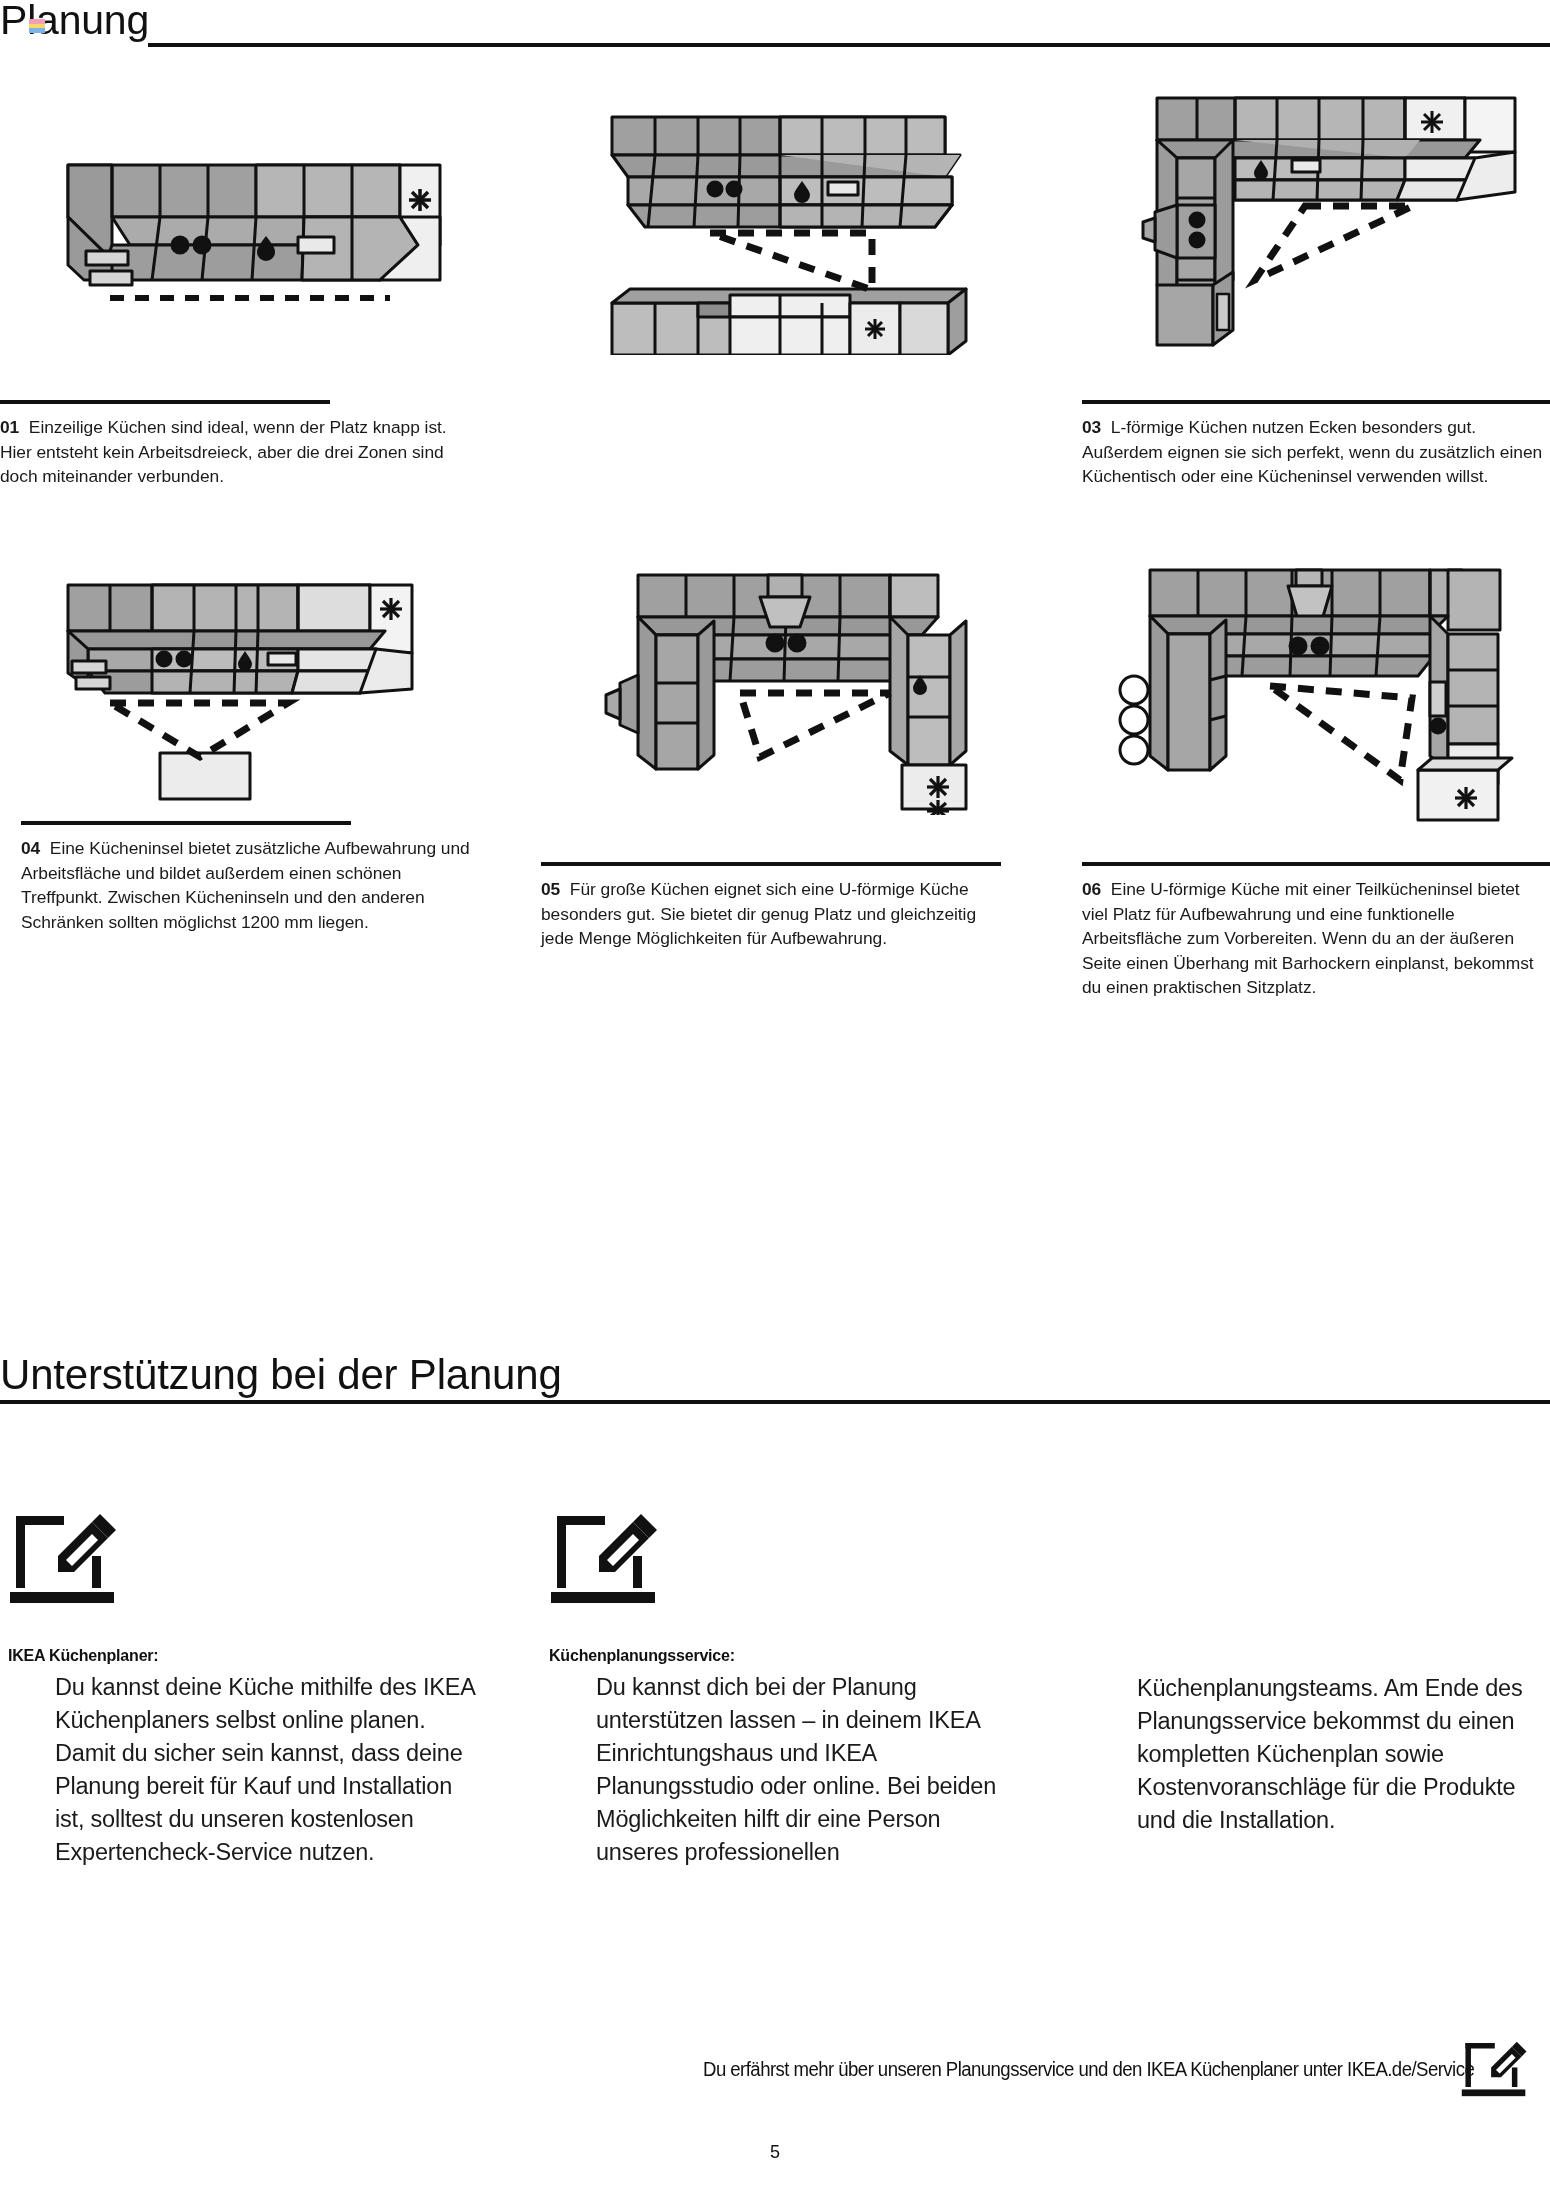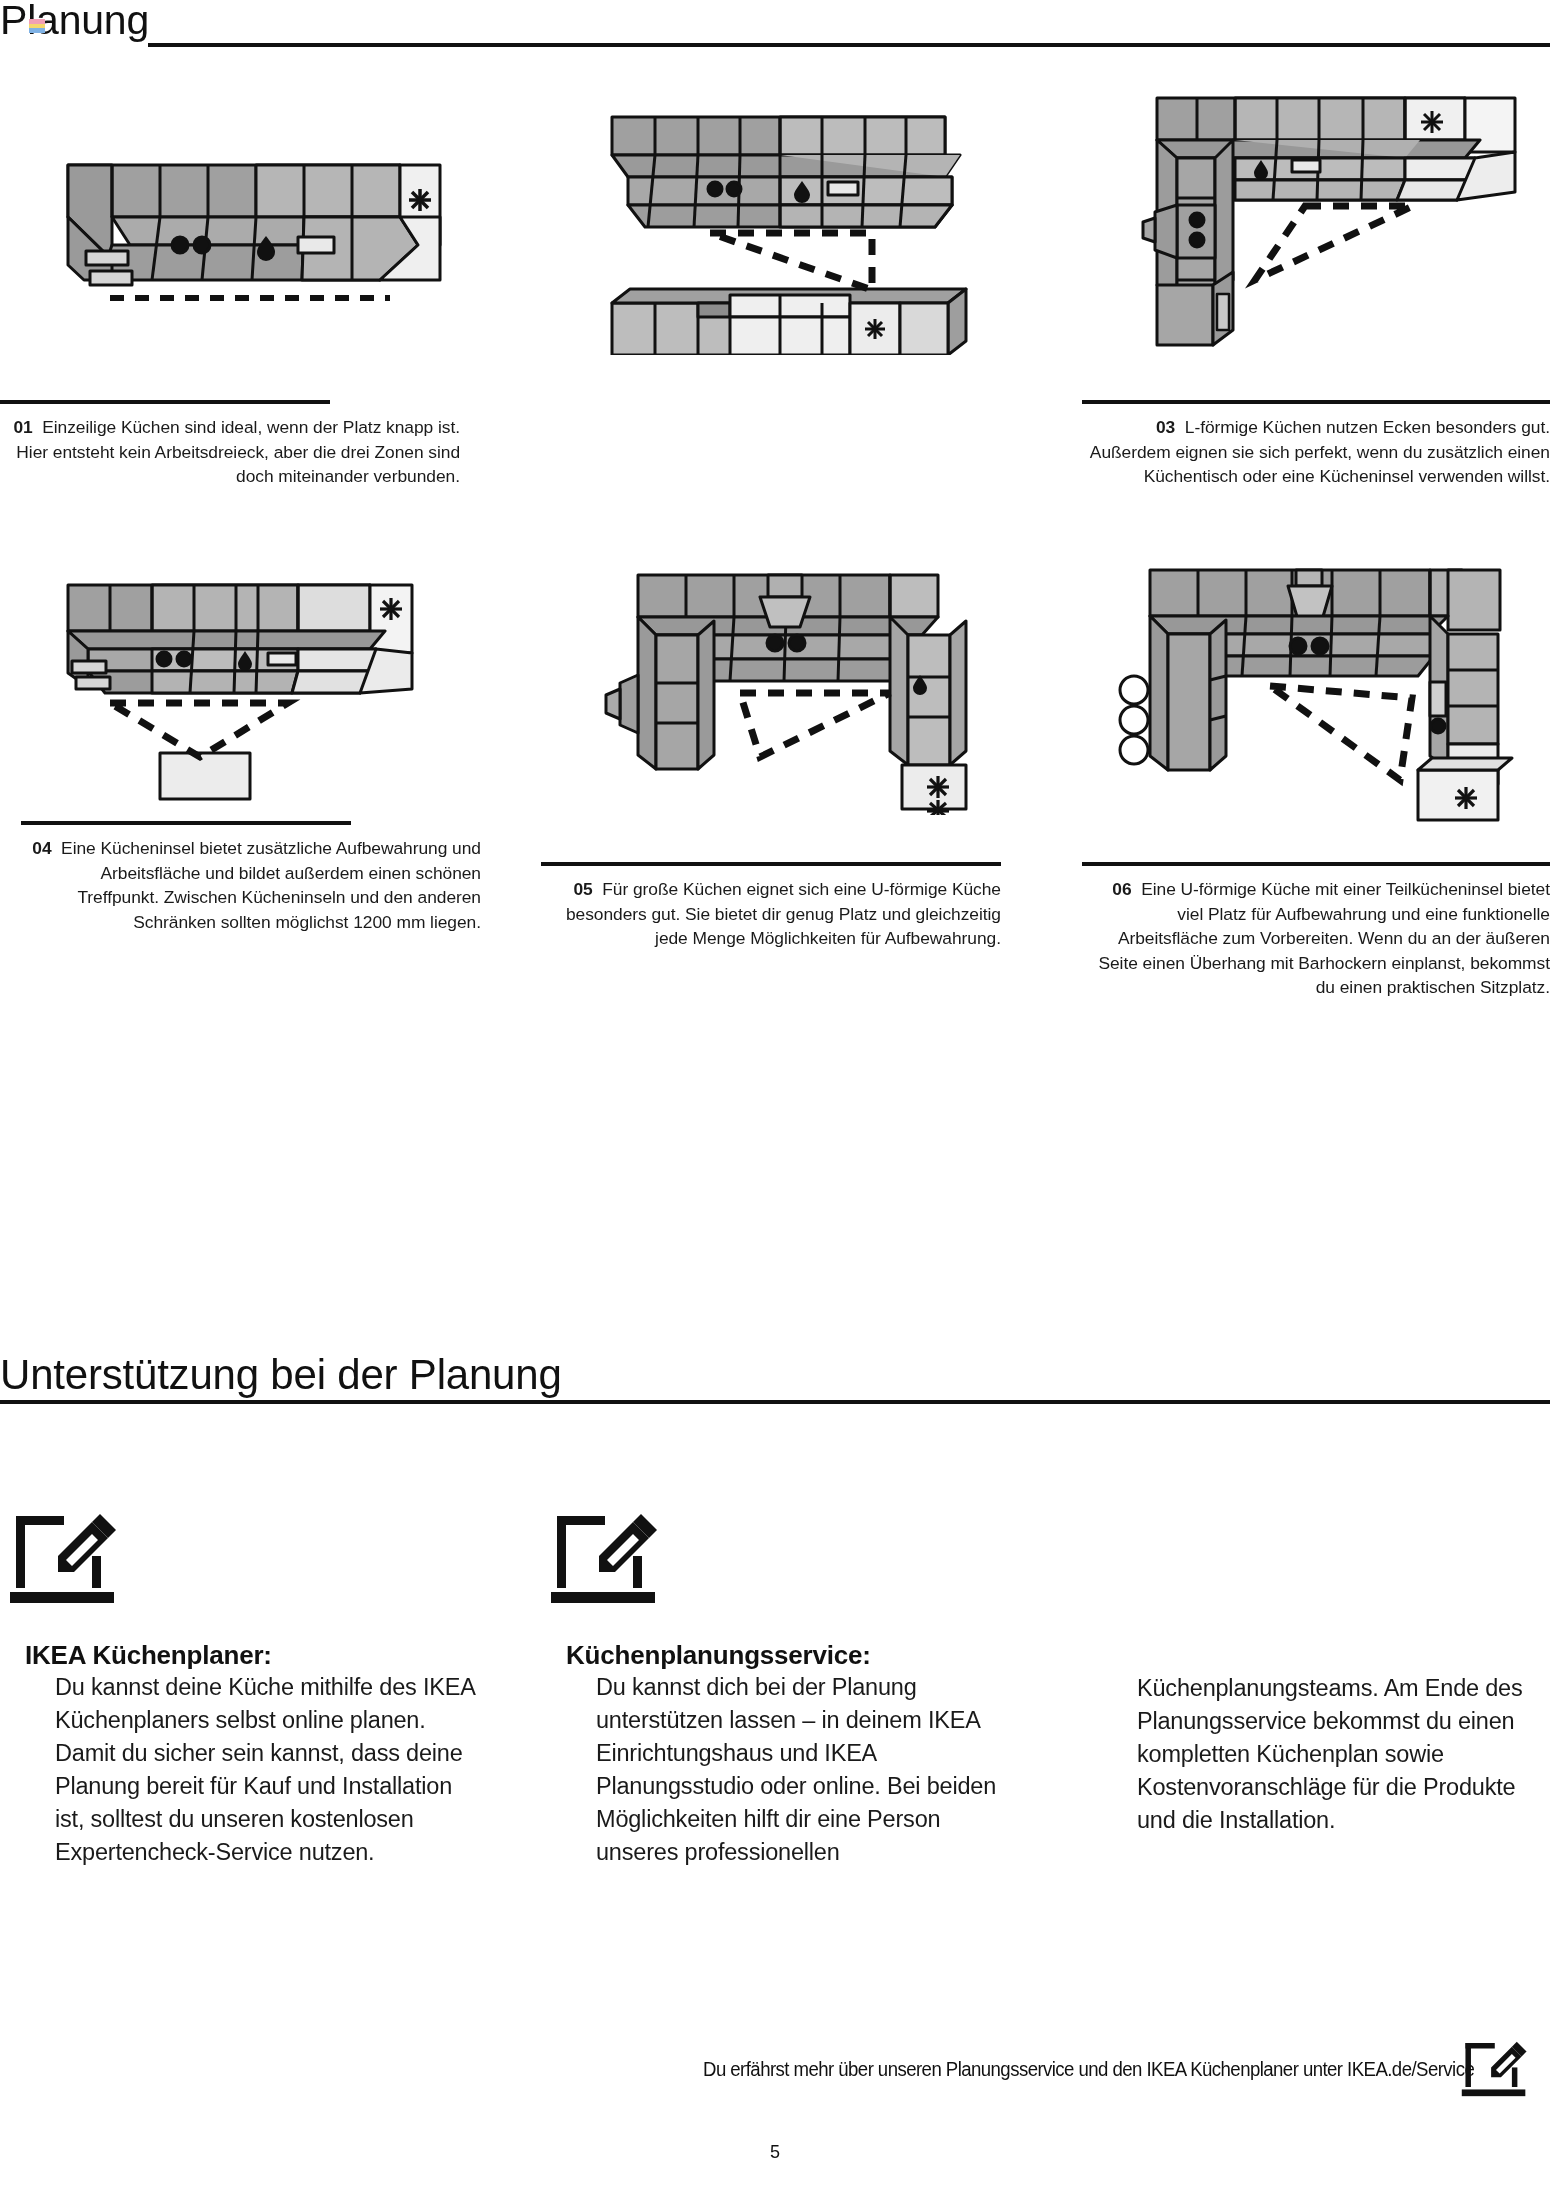--- a/index.html
+++ b/index.html
@@ -56,21 +56,20 @@
 
   
   .cap-rule { height: 4px; background: #111; width: 100%; }
   .cap-rule.short { width: 330px; }
   .cap-text {
     margin-top: 11px;
     font-size: 17.4px;
     line-height: 24.5px;
     color: #1a1a1a;
     letter-spacing: -0.05px;
-    text-align: right;
   }
   .cap-text b { font-weight: 700; }
 
   
   .section-head {
     position: absolute;
     left: 0; top: 1354px;
     width: 1550px;
   }
   .section-title {
@@ -86,26 +85,25 @@
     height: 4px;
     background: #111;
   }
 
   
   .svc-icon { position: absolute; }
 
   
   .svc-block { position: absolute; }
   .svc-head {
-    font-size: 26px;
+    font-size: 16px;
     font-weight: 700;
     line-height: 31px;
     color: #111;
     letter-spacing: -0.2px;
-    margin-left: 17px;
   }
   .svc-body {
     font-size: 23.5px;
     font-weight: 400;
     line-height: 33px;
     color: #1a1a1a;
     letter-spacing: -0.2px;
     margin-left: 47px;
   }
 

